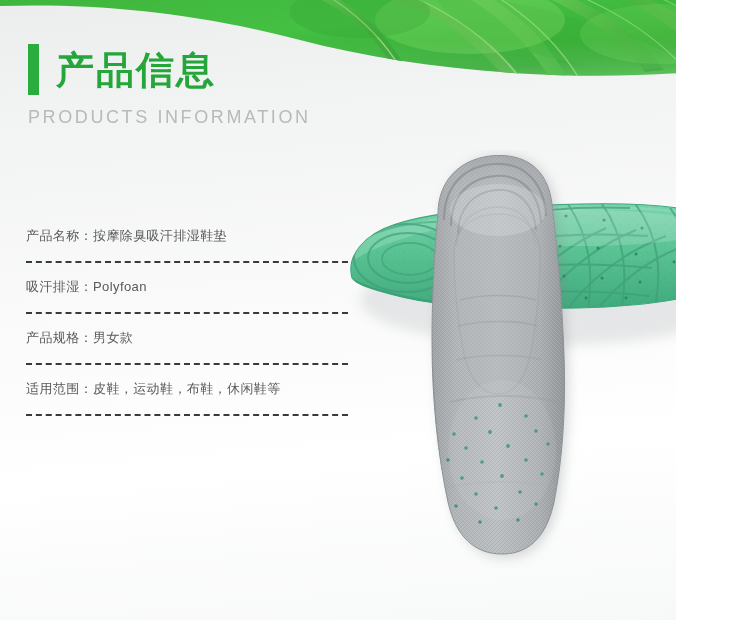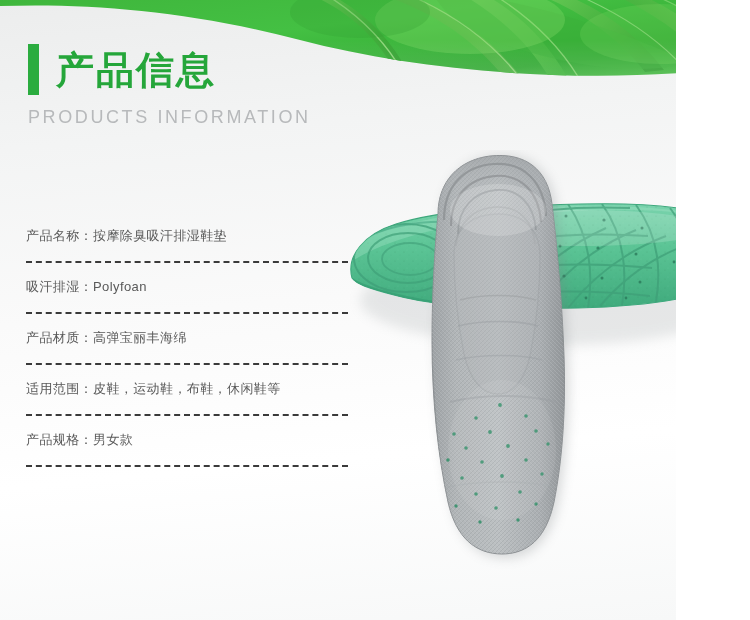--- a/index.html
+++ b/index.html
@@ -184,29 +184,25 @@
   <div class="spec-list">
     <div class="spec-row">
       <div class="spec-text">产品名称：按摩除臭吸汗排湿鞋垫</div>
       <div class="spec-divider"></div>
     </div>
     <div class="spec-row">
       <div class="spec-text">吸汗排湿：Polyfoan</div>
       <div class="spec-divider"></div>
     </div>
     <div class="spec-row">
-      <div class="spec-text">产品材质：高弹宝丽丰海绵</div>
+      <div class="spec-text">产品规格：男女款</div>
       <div class="spec-divider"></div>
     </div>
     <div class="spec-row">
       <div class="spec-text">适用范围：皮鞋，运动鞋，布鞋，休闲鞋等</div>
-      <div class="spec-divider"></div>
-    </div>
-    <div class="spec-row">
-      <div class="spec-text">产品规格：男女款</div>
       <div class="spec-divider"></div>
     </div>
   </div>
 
   <div class="photo">
     <svg width="420" height="420" viewBox="0 0 420 420" xmlns="http://www.w3.org/2000/svg">
       <defs>
 
         <linearGradient id="greenG" x1="0" y1="0" x2="0" y2="1">
           <stop offset="0%" stop-color="#7ad3ad"></stop>

